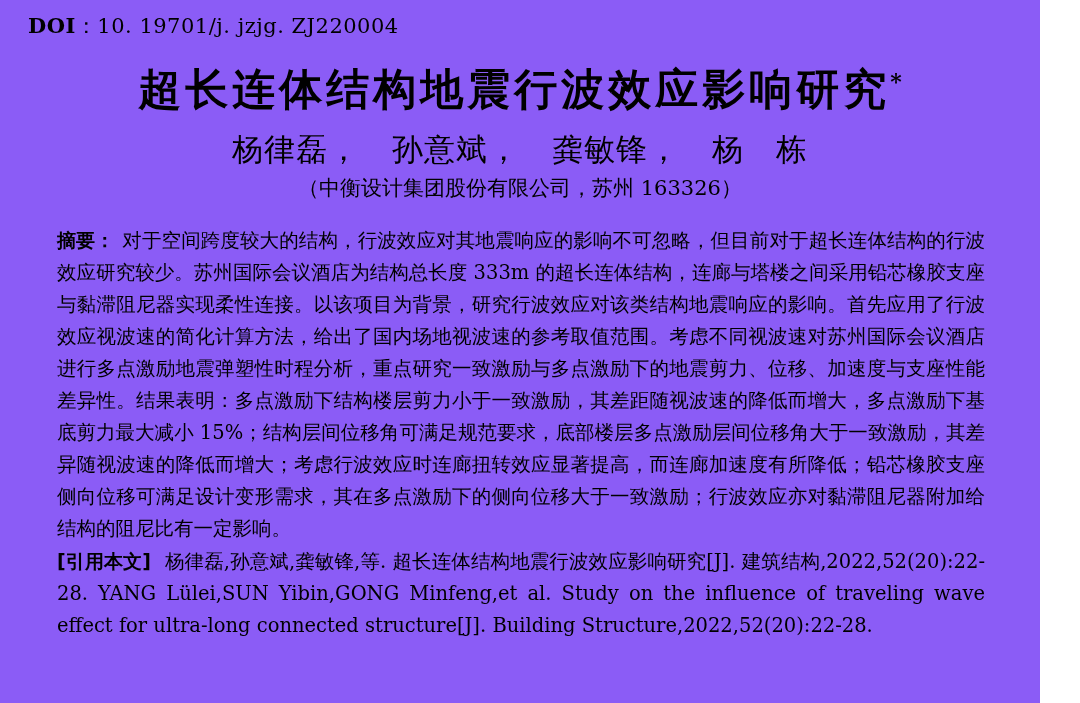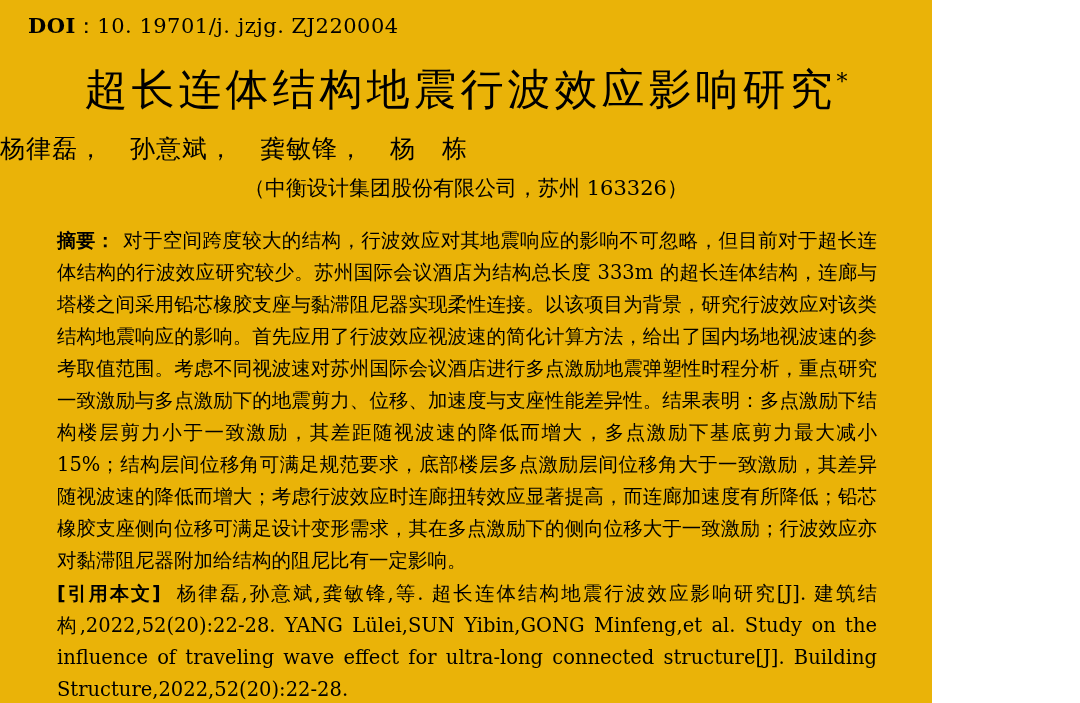--- a/index.html
+++ b/index.html
@@ -2,23 +2,23 @@
 <html><head>
 <meta charset="utf-8">
 <style>
   html, body { margin: 0; padding: 0; }
   body {
     background: #ffffff;
     font-family: "DejaVu Serif", "Liberation Serif", serif;
   }
   .page {
     position: relative;
-    width: 932px;
+    width: 1040px;
     height: 703px;
-    background: #eab308;
+    background: #8b5cf6;
     color: #000000;
     overflow: hidden;
     box-sizing: border-box;
   }
   p { margin: 0; }
 
   .doi-line {
     margin: 14px 0 0 28px;
     font-size: 21px;
     line-height: 24px;
@@ -26,34 +26,34 @@
   }
   .doi-label {
     font-weight: bold;
   }
 
   .title {
     margin: 24px 40px 0 40px;
     text-align: center;
     font-size: 43px;
     line-height: 54px;
-    font-weight: normal;
+    font-weight: bold;
     letter-spacing: 4px;
   }
   .title sup {
     font-size: 22px;
     letter-spacing: 0;
     vertical-align: super;
     line-height: 0;
   }
 
   .authors {
     margin: 18px 0 0 0;
-    text-align: left;
-    font-size: 25px;
+    text-align: center;
+    font-size: 31px;
     line-height: 30px;
     letter-spacing: 1px;
   }
 
   .affiliation {
     margin: 10px 0 0 0;
     text-align: center;
     font-size: 21px;
     line-height: 28px;
   }

